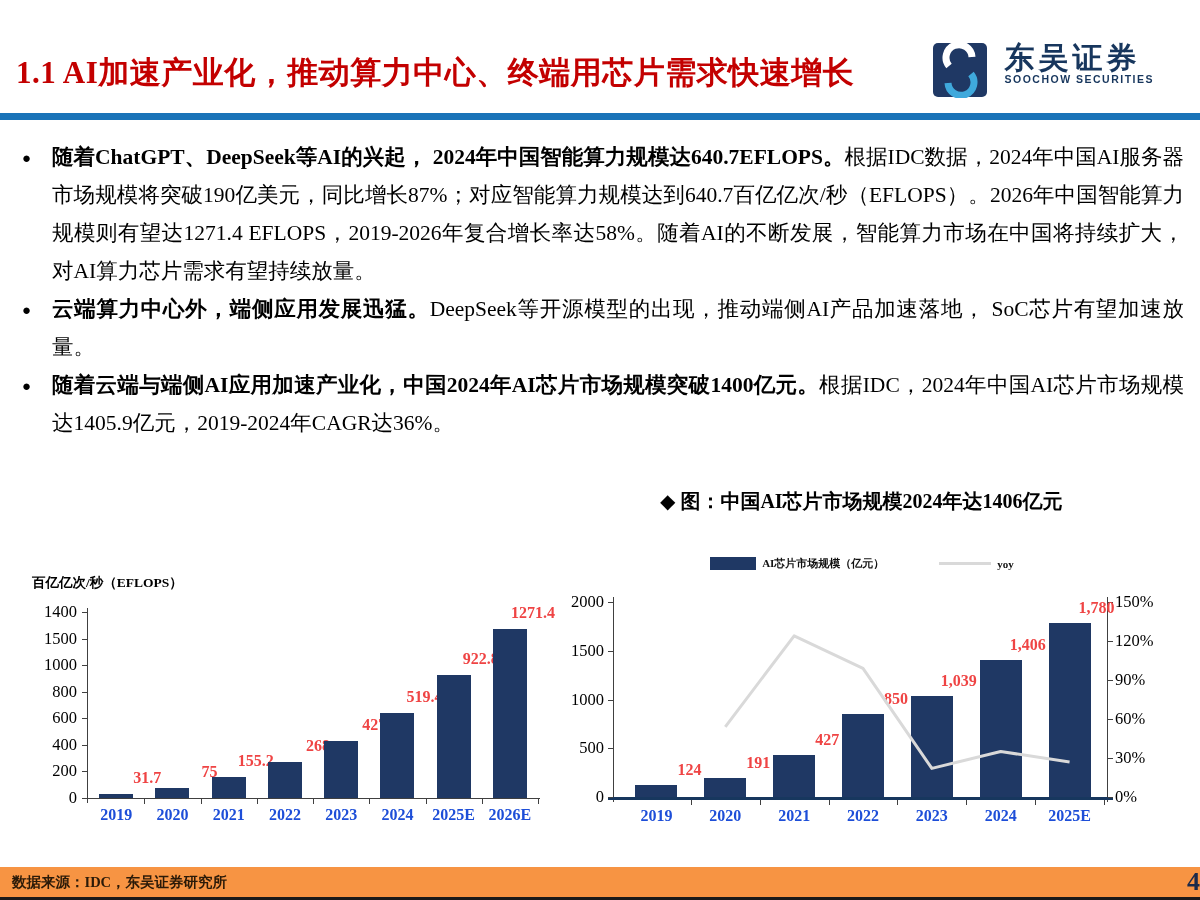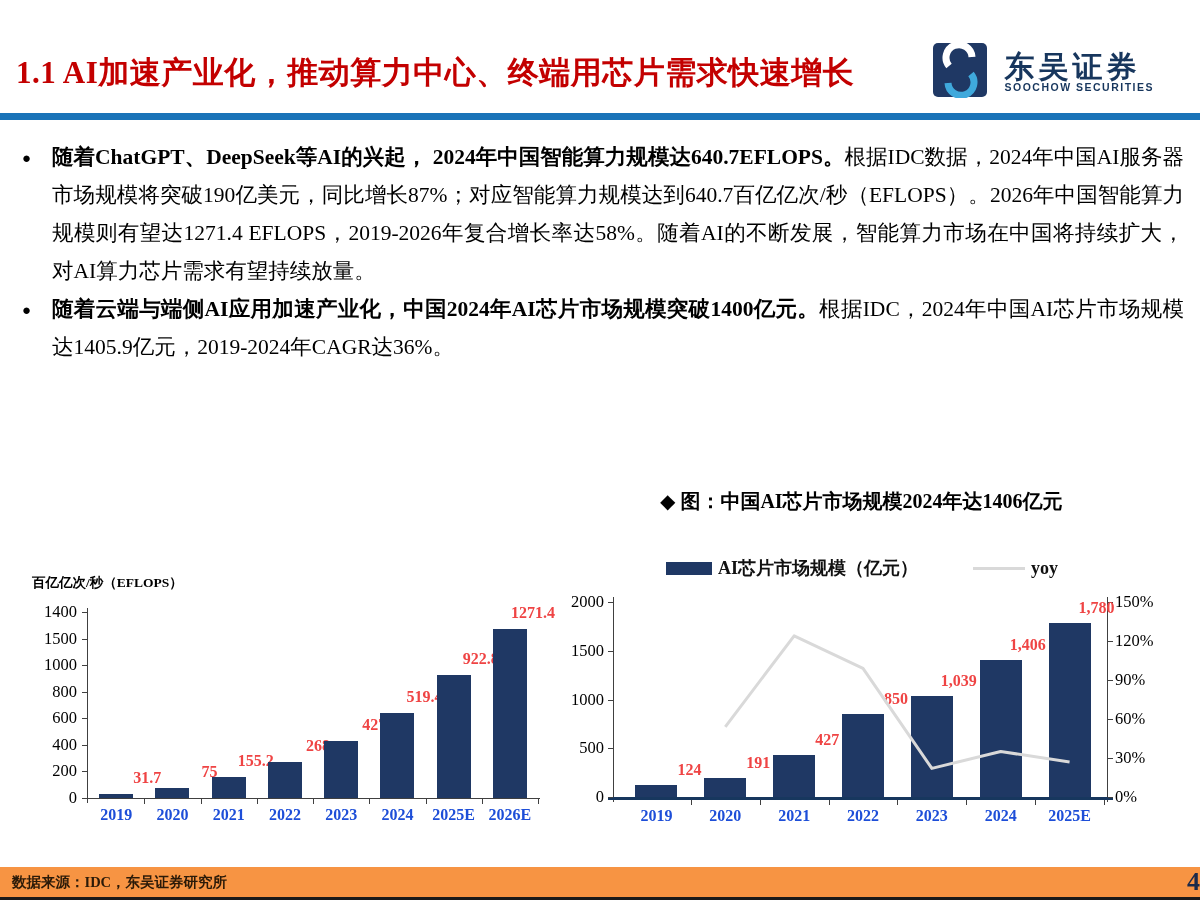--- a/index.html
+++ b/index.html
@@ -1,21 +1,21 @@
 <!DOCTYPE html>
 <html><head>
 <meta charset="utf-8">
 <style>
   html,body{margin:0;padding:0;background:#fff;}
   .page{position:relative;width:1200px;height:900px;background:#fff;overflow:hidden;
         font-family:"Liberation Serif","DejaVu Serif",serif;color:#111;padding-left:12px;}
   
   .page-title{position:absolute;left:16px;top:52px;font-size:31px;font-weight:bold;
               color:#C30000;letter-spacing:.5px;white-space:nowrap;}
-  .logo{position:absolute;right:58px;top:42px;display:flex;align-items:center;gap:16px;}
+  .logo{position:absolute;right:58px;top:42px;display:flex;align-items:flex-start;gap:16px;}
   .logo-text{display:flex;flex-direction:column;line-height:1.05;}
   .logo-cn{font-size:30px;font-weight:600;color:#17365D;letter-spacing:4px;}
   .logo-en{font-size:10.5px;font-weight:bold;color:#17365D;letter-spacing:1.5px;
            font-family:"Liberation Sans","DejaVu Sans",sans-serif;margin-top:0;}
   .blue-rule{position:absolute;left:0;top:113px;width:100%;height:7px;background:#1A73B8;}
   .right-stripe{position:absolute;right:0;top:128px;bottom:33px;width:9px;background:#5E1F1F;}
   
   .bullets{position:absolute;left:22px;top:138px;right:28px;}
   .bullet{position:relative;padding-left:30px;font-size:21.5px;line-height:38px;
           text-align:justify;color:#000;}
@@ -32,21 +32,21 @@
   .unit-lab{font-size:13.5px;font-weight:bold;color:#000;}
   .axis-v{width:1px;background:#404040;}
   .axis-h{height:1px;background:#404040;}
   .axis-h.thick{height:3px;background:#17375E;}
   .tickmark{background:#404040;}
   .ytick-lab{font-size:16.5px;text-align:right;color:#000;}
   .ytick-lab.rt{text-align:left;}
   .bar-lab{font-size:16px;font-weight:600;text-align:right;color:#ef4444;white-space:nowrap;}
   .x-lab{font-size:16px;font-weight:600;text-align:center;color:#1d4ed8;}
   .legend{position:absolute;left:0;right:0;top:6px;display:flex;justify-content:center;
-          align-items:center;gap:55px;font-size:18px;font-weight:600;}
+          align-items:center;gap:55px;font-size:11px;font-weight:600;}
   .legend .item{display:flex;align-items:center;gap:6px;}
   .legend .swatch-bar{width:46px;height:13px;background:#1F3864;display:inline-block;}
   .legend .swatch-line{width:52px;height:3px;background:#D9D9D9;display:inline-block;}
   .yoy-svg{position:absolute;left:0;top:0;pointer-events:none;}
   
   .footer{position:absolute;left:0;right:0;bottom:0;height:33px;background:#F79443;
           border-bottom:3px solid #1a1a1a;box-sizing:border-box;display:flex;
           align-items:center;justify-content:space-between;padding:0 12px;}
   .footer-source{font-size:14.5px;font-weight:bold;color:#2b1a08;}
   .footer-page{font-size:26px;font-weight:bold;color:#1B2A4A;line-height:1;}
@@ -70,20 +70,21 @@
       <span class="logo-cn">东吴证券</span>
       <span class="logo-en">SOOCHOW SECURITIES</span>
     </span>
   </div>
 
   <div class="blue-rule"></div>
   <div class="right-stripe"></div>
 
   <div class="bullets">
     <div class="bullet"><span class="b">随着ChatGPT、DeepSeek等AI的兴起， 2024年中国智能算力规模达640.7EFLOPS。</span><span>根据IDC数据，2024年中国AI服务器市场规模将突破190亿美元，同比增长87%；对应智能算力规模达到640.7百亿亿次/秒（EFLOPS）。2026年中国智能算力规模则有望达1271.4 EFLOPS，2019-2026年复合增长率达58%。随着AI的不断发展，智能算力市场在中国将持续扩大，对AI算力芯片需求有望持续放量。</span></div>
+    <div class="bullet"><span class="b">云端算力中心外，端侧应用发展迅猛。</span><span>DeepSeek等开源模型的出现，推动端侧AI产品加速落地， SoC芯片有望加速放量。</span></div>
     <div class="bullet"><span class="b">随着云端与端侧AI应用加速产业化，中国2024年AI芯片市场规模突破1400亿元。</span><span>根据IDC，2024年中国AI芯片市场规模达1405.9亿元，2019-2024年CAGR达36%。</span></div>
   </div>
 
   <div class="fig-title right">◆ 图：中国AI芯片市场规模2024年达1406亿元</div>
 
   <div class="chart" style="left:28px;top:568px;width:520px;height:272px;">
     <div class="plot">
       <div class="unit-lab" style="left:4px;top:6px;">百亿亿次/秒（EFLOPS）</div>
     <div class="axis-v" style="left: 59px; top: 40px; height: 195px;"></div>
         <div class="axis-h" style="left: 54px; top: 230px; width: 458px;"></div>

